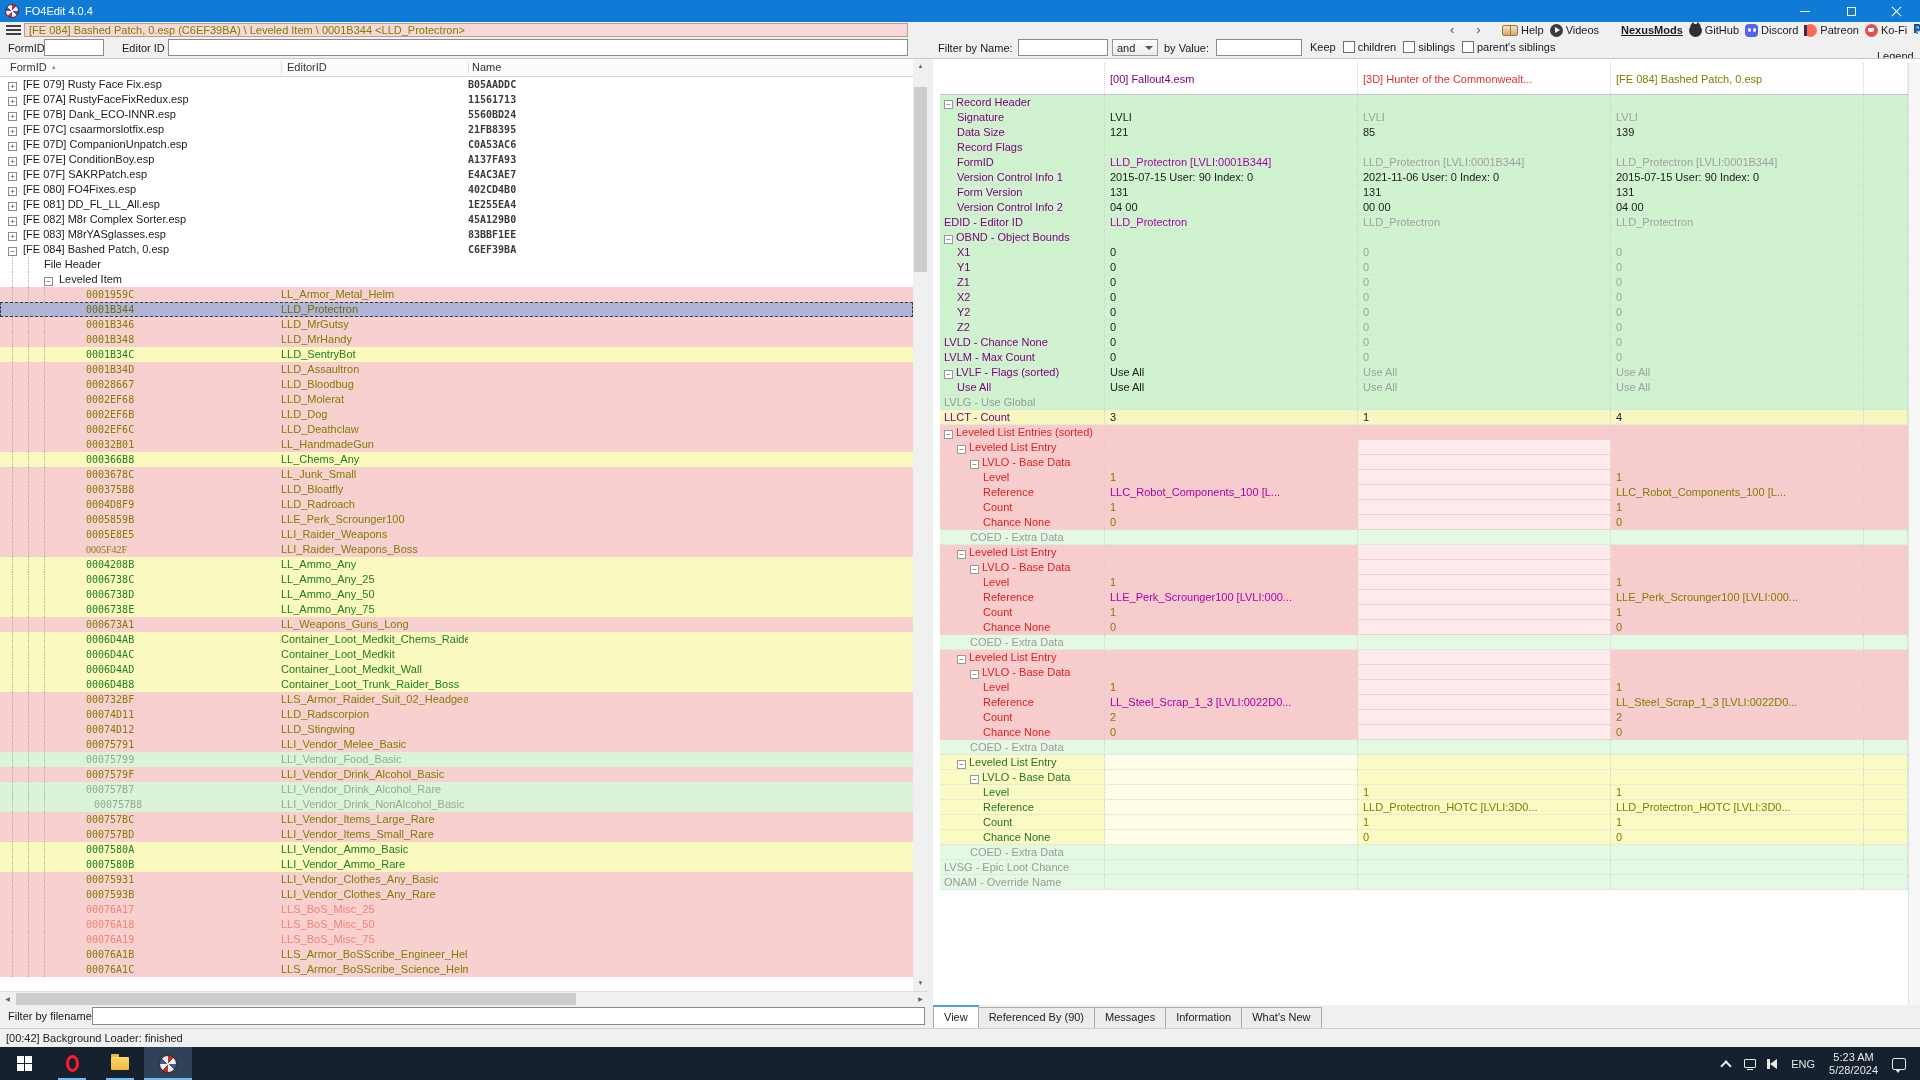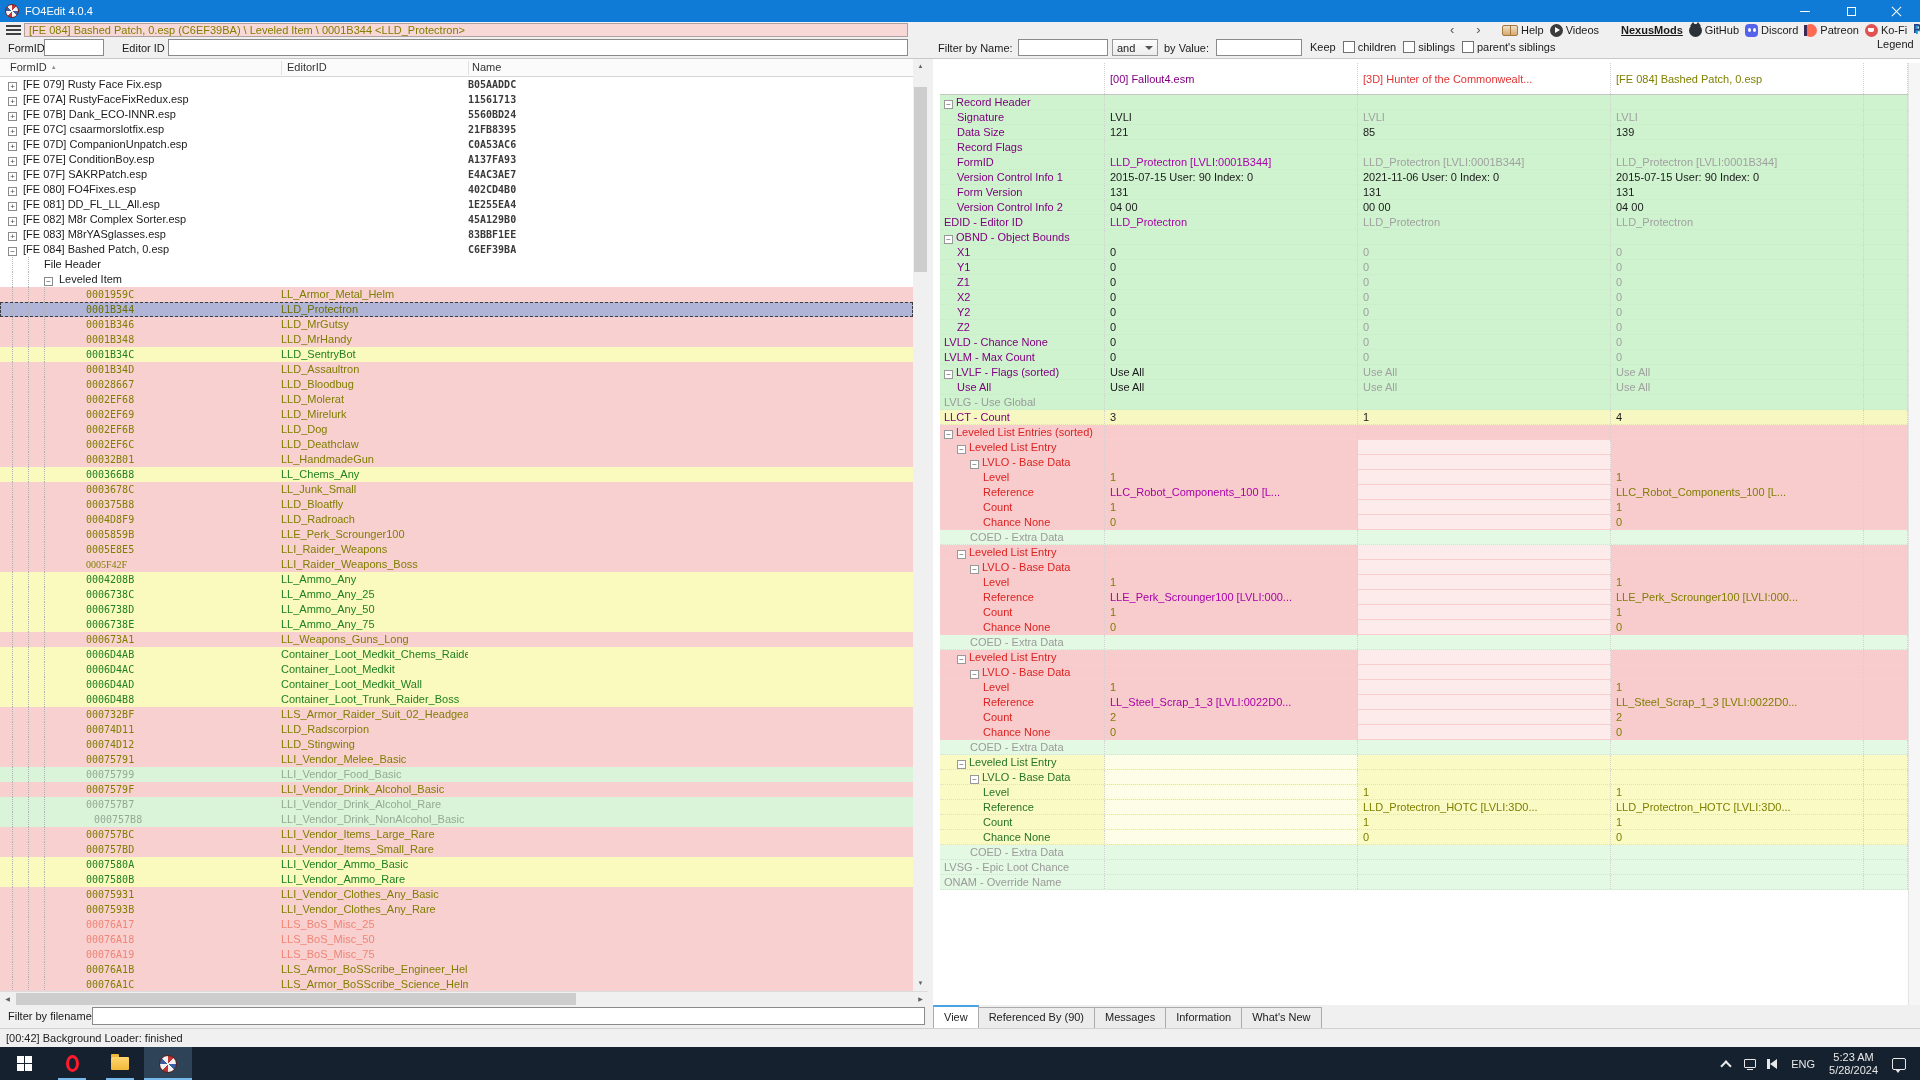--- a/index.html
+++ b/index.html
@@ -57,21 +57,21 @@
 
   
   .toolbar{position:absolute;left:0;top:38px;width:1920px;height:20px;background:#f0f0f0;}
   .tb-label{position:absolute;top:4px;}
   .tb-input{position:absolute;top:1px;height:17px;background:#fff;border:1px solid #8a8a8a;padding:0 3px;font:inherit;}
   .and-select{position:absolute;top:1px;height:17px;background:linear-gradient(#fdfdfd,#ececec);border:1px solid #999;
     display:flex;align-items:center;justify-content:space-between;padding:0 4px;}
   .chev-down{width:0;height:0;border-left:4px solid transparent;border-right:4px solid transparent;border-top:4px solid #555;margin-left:6px;}
   .keep-group{position:absolute;left:1310px;top:3px;display:flex;align-items:center;gap:7px;}
   .chkbox{width:12px;height:12px;background:#fff;border:1px solid #707070;display:inline-block;vertical-align:-2px;margin-right:3px;}
-  .legend-lbl{position:absolute;left:1877px;top:0;}
+  .legend-lbl{position:absolute;left:1877px;top:12px;}
 
   
   .main{position:absolute;left:0;top:58px;width:1920px;height:947px;background:#fff;border-top:1px solid #c8c8c8;}
   .left-panel{position:absolute;left:0;top:0;width:928px;height:947px;background:#fff;border-right:1px solid #b5b5b5;}
   .tree-header{position:absolute;left:0;top:0;width:913px;height:18px;background:#fbfbfb;border-bottom:1px solid #d5d5d5;color:#333;}
   .tree-header .hc{position:absolute;top:2px;}
   .tree-header .sep{position:absolute;top:2px;width:1px;height:14px;background:#e0e0e0;}
   .sort-arrow{font-size:6px;color:#909090;vertical-align:2px;margin-left:4px;}
   .tree-body{position:absolute;left:0;top:18px;width:913px;height:914px;overflow:hidden;}
   .trow{display:grid;grid-template-columns:281px 187px 1fr;height:15px;line-height:15px;white-space:nowrap;}
@@ -328,25 +328,20 @@
             <div></div>
           </div>
           <div class="trow tp">
             <div style="padding-left: 12px; white-space: nowrap;"><span class="gd"></span><span class="gd"></span><span class="gd"></span><span class="tv mono" style="margin-left: 26px;">00028667</span></div>
             <div><span class="tv">LLD_Bloodbug</span></div>
             <div></div>
           </div>
           <div class="trow tp">
             <div style="padding-left: 12px; white-space: nowrap;"><span class="gd"></span><span class="gd"></span><span class="gd"></span><span class="tv mono" style="margin-left: 26px;">0002EF68</span></div>
             <div><span class="tv">LLD_Molerat</span></div>
-            <div></div>
-          </div>
-          <div class="trow tp">
-            <div style="padding-left: 12px; white-space: nowrap;"><span class="gd"></span><span class="gd"></span><span class="gd"></span><span class="tv mono" style="margin-left: 26px;">0002EF69</span></div>
-            <div><span class="tv">LLD_Mirelurk</span></div>
             <div></div>
           </div>
           <div class="trow tp">
             <div style="padding-left: 12px; white-space: nowrap;"><span class="gd"></span><span class="gd"></span><span class="gd"></span><span class="tv mono" style="margin-left: 26px;">0002EF6B</span></div>
             <div><span class="tv">LLD_Dog</span></div>
             <div></div>
           </div>
           <div class="trow tp">
             <div style="padding-left: 12px; white-space: nowrap;"><span class="gd"></span><span class="gd"></span><span class="gd"></span><span class="tv mono" style="margin-left: 26px;">0002EF6C</span></div>
             <div><span class="tv">LLD_Deathclaw</span></div>

